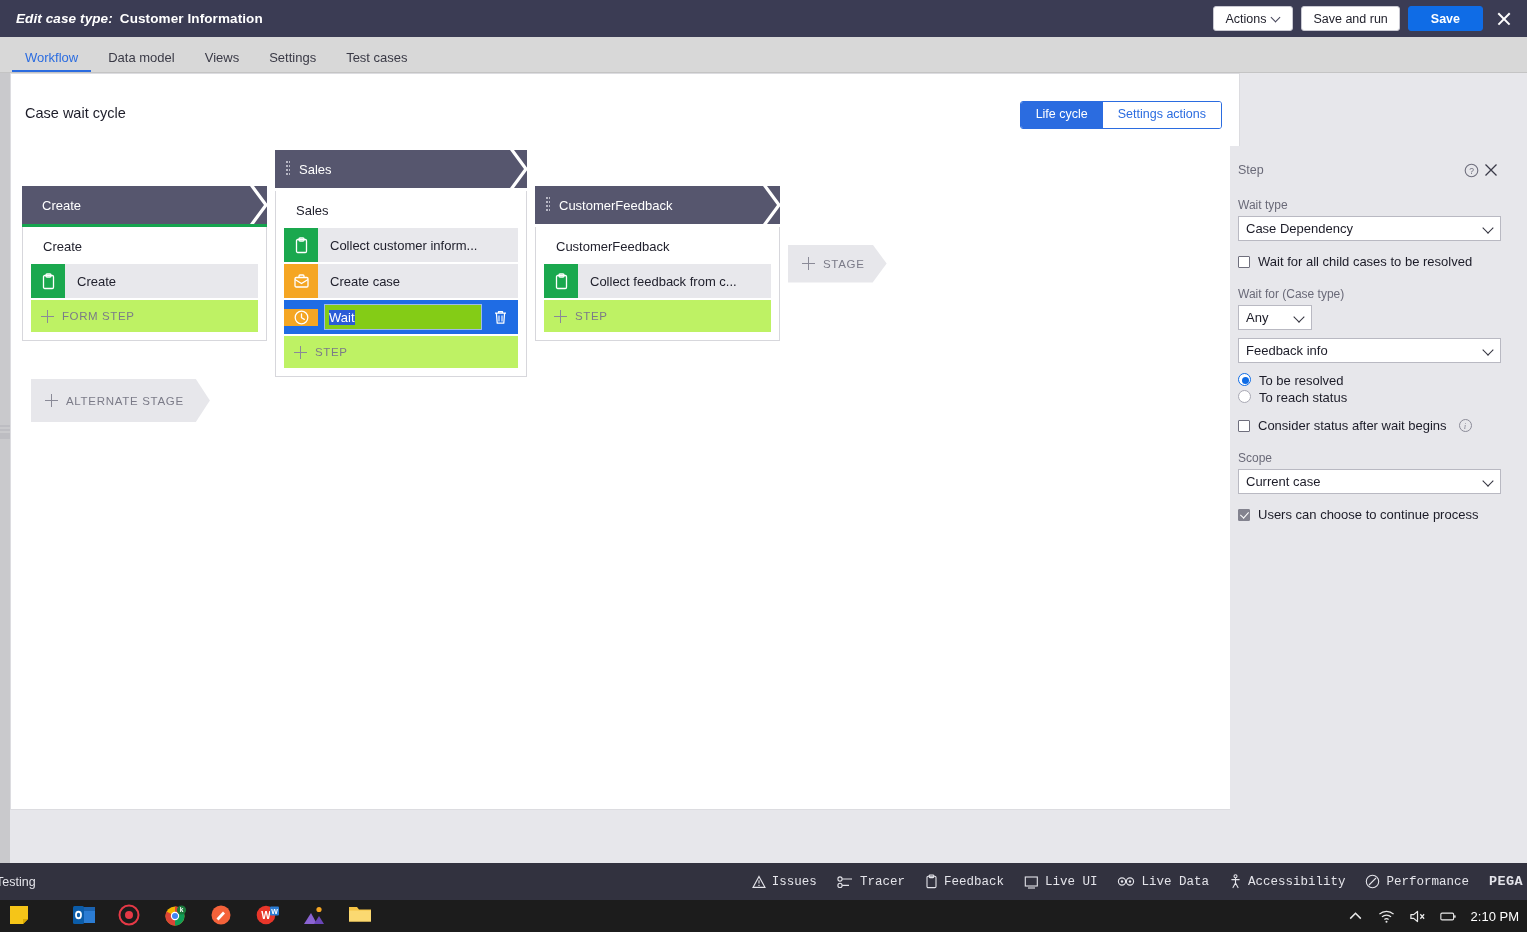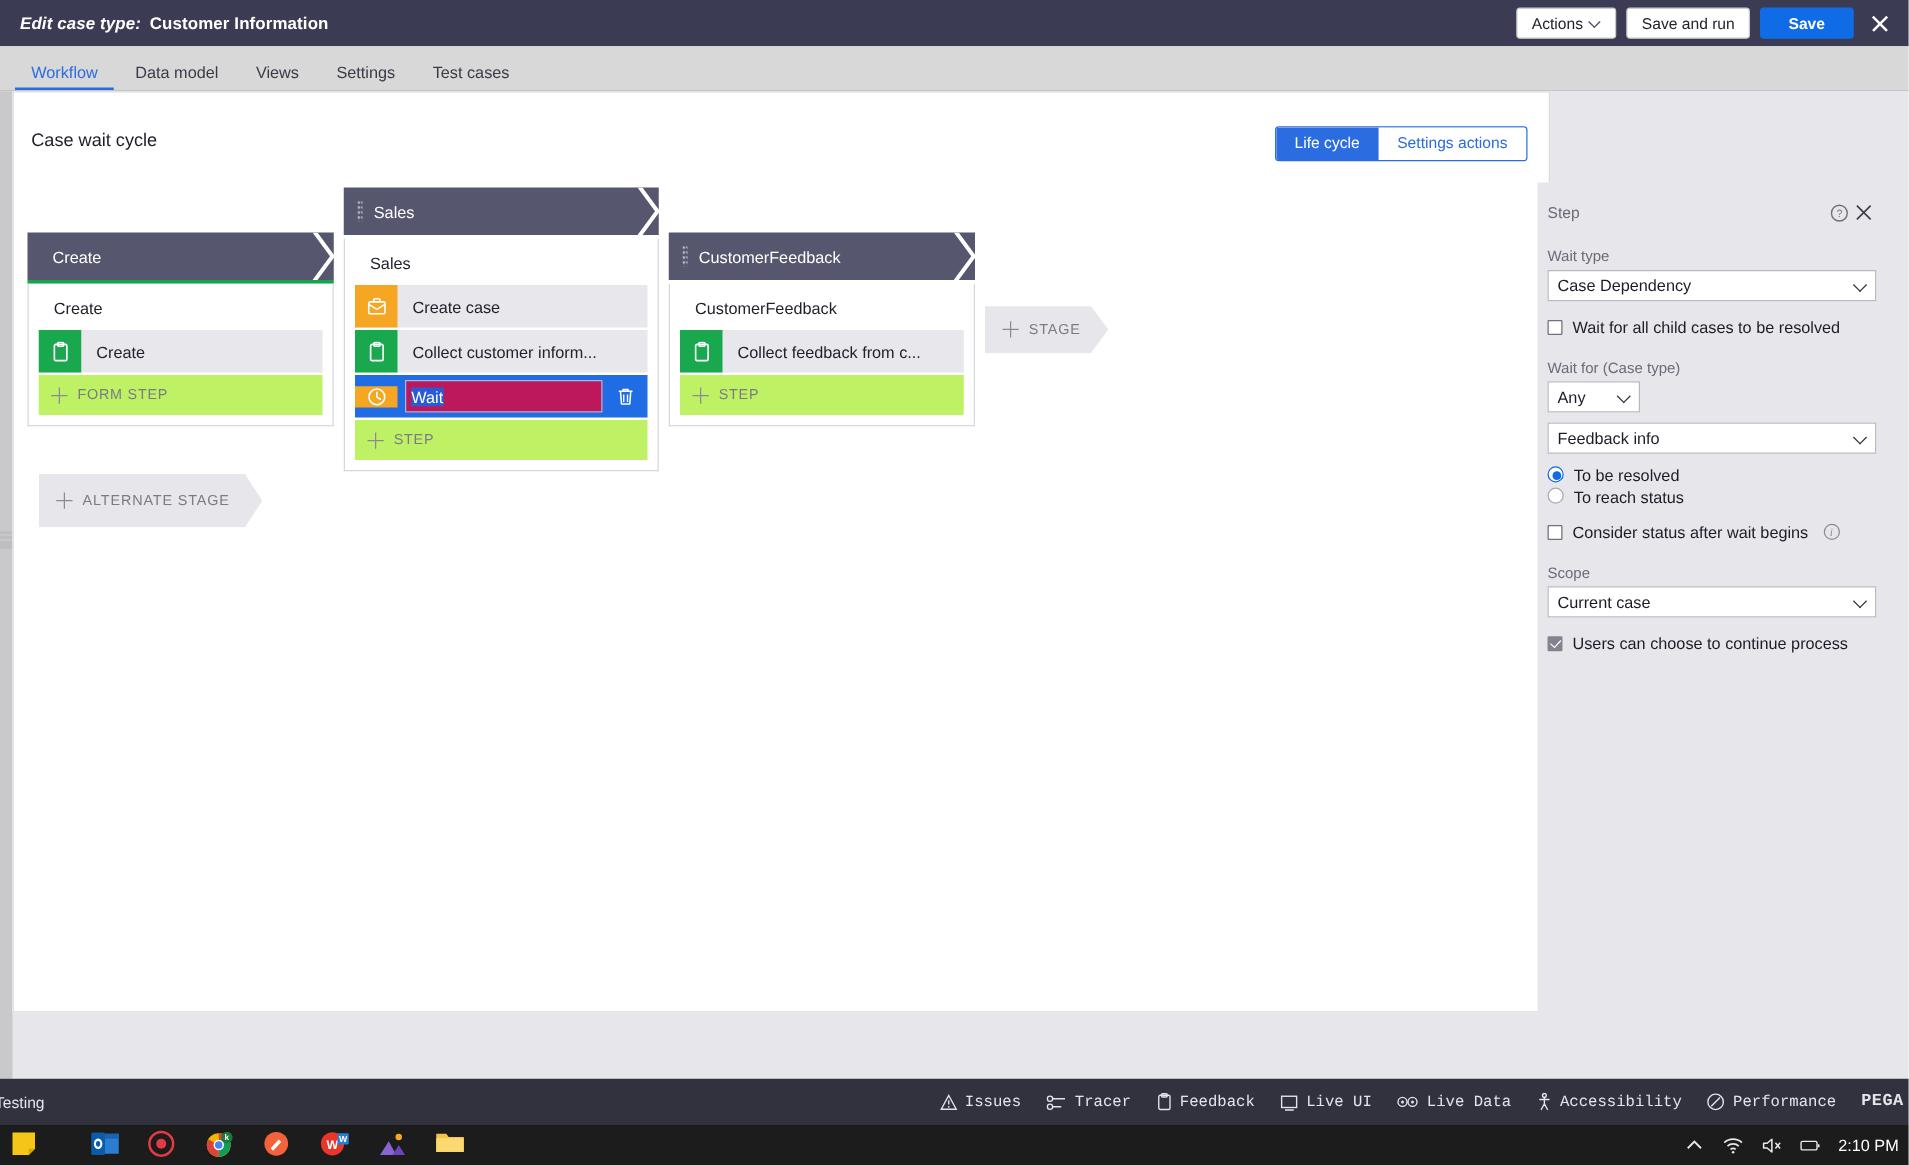--- a/index.html
+++ b/index.html
@@ -104,21 +104,21 @@
   .step-icon{ width:34px; display:flex; align-items:center; justify-content:center; flex:0 0 34px; }
   .step-icon.green{ background:#1aa84e; }
   .step-icon.amber{ background:#f5a623; }
   .step-label{
     display:flex; align-items:center; font-size:13px; color:#22222e; padding-left:12px;
     white-space:nowrap; overflow:hidden;
   }
   .step.editing{ background:#1f6ce4; align-items:center; }
   .step-input{
     flex:1; height:26px; margin:0 4px 0 6px; border:1px solid #9fb9e8; font-size:13px;
-    padding:0 4px; font-family:"Liberation Sans", sans-serif; color:#111; background:#be185d;
+    padding:0 4px; font-family:"Liberation Sans", sans-serif; color:#111; background:#84cc16;
     outline:none;
   }
   .sel-text{ background:#2a5bd7; color:#fff; }
   .trash-btn{
     width:28px; display:flex; align-items:center; justify-content:center; cursor:pointer;
     margin-right:4px;
   }
   .add-step{
     display:flex; align-items:center; height:32px; margin:0 8px 8px 8px; background:#bef264;
     font-size:11.5px; color:#7b7b88; letter-spacing:.6px; cursor:pointer; padding-left:10px;
@@ -278,37 +278,37 @@
             <span class="grip"></span>
             <span class="label">Sales</span>
             <svg class="notch" viewBox="0 0 18 38">
               <path d="M0,0 L4,0 L18,19 L4,38 L0,38 L14,19 Z" fill="#ffffff"></path>
             </svg>
           </div>
           <div class="stage-underline none"></div>
           <div class="lane-body">
             <div class="lane-name">Sales</div>
             <div class="step">
+              <div class="step-icon green">
+                <svg width="15" height="17" viewBox="0 0 15 17">
+                    <rect x="2.5" y="2.5" width="10" height="13" rx="1.2" fill="none" stroke="#fff" stroke-width="1.3"></rect>
+                    <rect x="5" y="1" width="5" height="3" rx="1" fill="none" stroke="#fff" stroke-width="1.3"></rect>
+                  </svg>
+              </div>
+              <div class="step-label">Collect customer inform...</div>
+            </div>
+            <div class="step">
               <div class="step-icon amber">
                 <svg width="17" height="16" viewBox="0 0 17 16">
                     <rect x="2" y="4.5" width="13" height="9.5" rx="1.2" fill="none" stroke="#fff" stroke-width="1.3"></rect>
                     <path d="M6 4.5 V3 a1 1 0 0 1 1-1 h3 a1 1 0 0 1 1 1 v1.5" fill="none" stroke="#fff" stroke-width="1.3"></path>
                     <path d="M2 6.5 L8.5 10.5 L15 6.5" fill="none" stroke="#fff" stroke-width="1.3"></path>
                   </svg>
               </div>
               <div class="step-label">Create case</div>
-            </div>
-            <div class="step">
-              <div class="step-icon green">
-                <svg width="15" height="17" viewBox="0 0 15 17">
-                    <rect x="2.5" y="2.5" width="10" height="13" rx="1.2" fill="none" stroke="#fff" stroke-width="1.3"></rect>
-                    <rect x="5" y="1" width="5" height="3" rx="1" fill="none" stroke="#fff" stroke-width="1.3"></rect>
-                  </svg>
-              </div>
-              <div class="step-label">Collect customer inform...</div>
             </div>
             <div class="step editing">
               <div class="step-icon amber">
                 <svg width="17" height="17" viewBox="0 0 17 17">
                     <circle cx="8.5" cy="8.5" r="6.3" fill="none" stroke="#fff" stroke-width="1.3"></circle>
                     <path d="M8.5 4.8 V8.7 L11.3 10.4" fill="none" stroke="#fff" stroke-width="1.3" stroke-linecap="round"></path>
                   </svg>
               </div>
               <div class="step-input" style="display:flex;align-items:center;">
                 <span class="sel-text">Wait</span>

